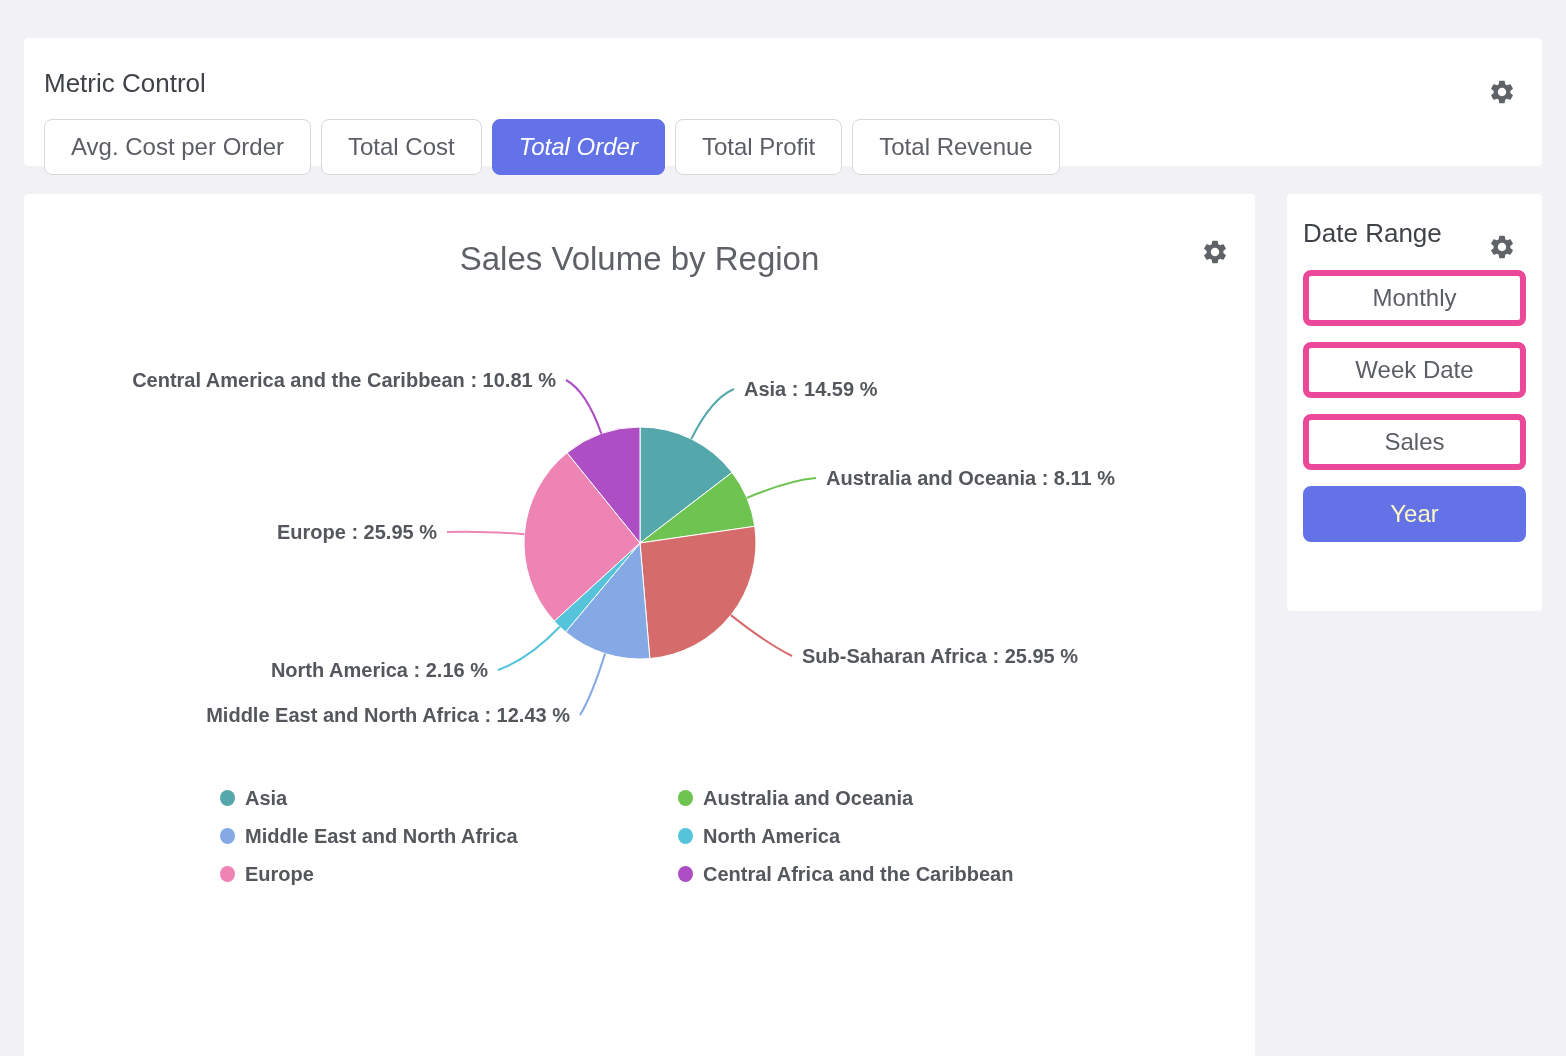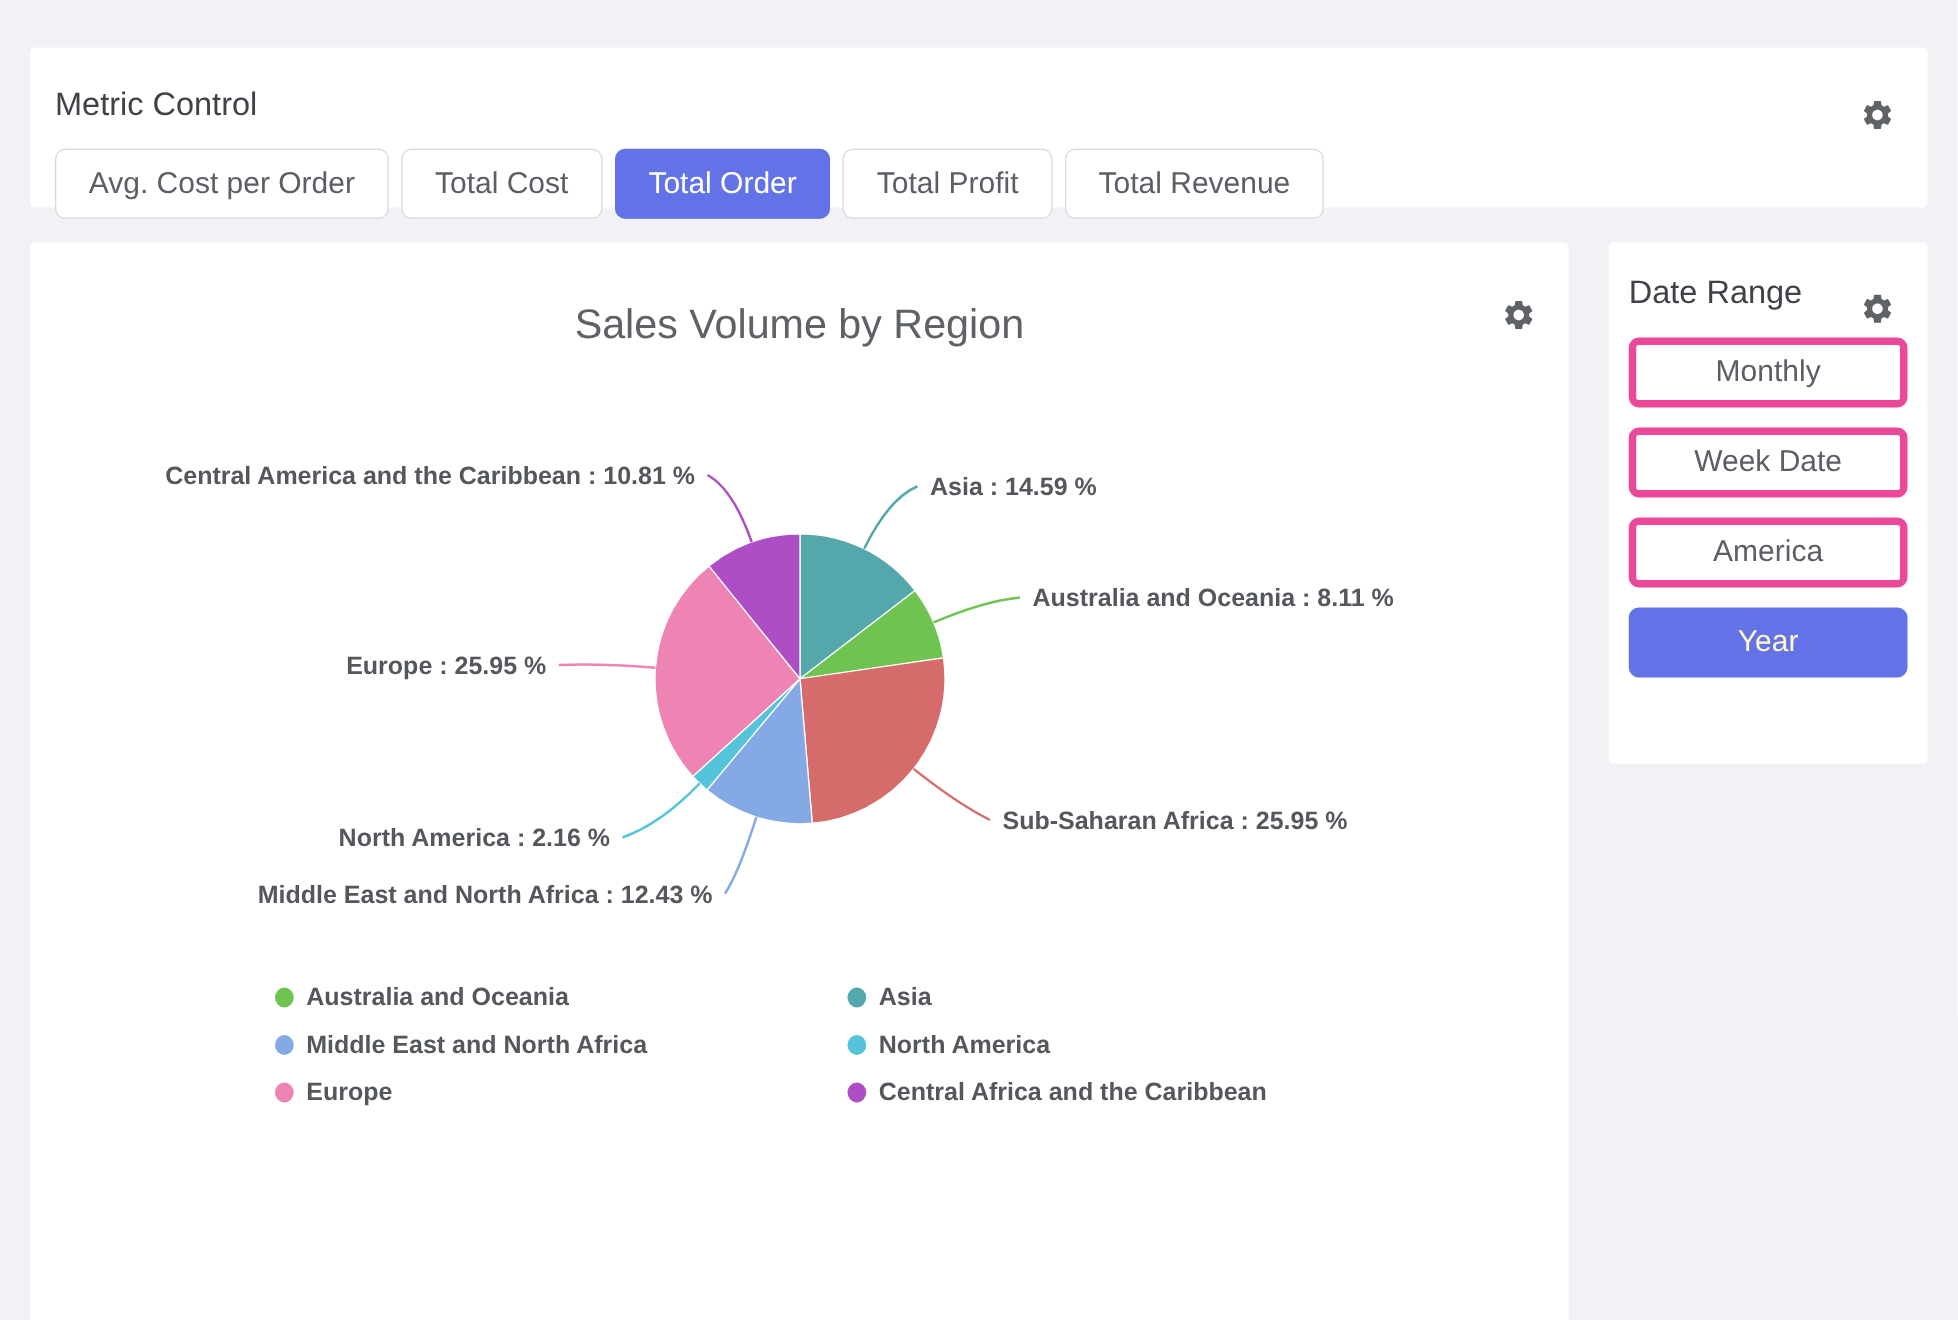--- a/index.html
+++ b/index.html
@@ -40,20 +40,21 @@
     background: #ffffff;
     border: 1px solid #d7d7dc;
     border-radius: 8px;
     cursor: pointer;
     white-space: nowrap;
   }
   .pill.selected {
     background: var(--accent, #6372e7);
     border-color: var(--accent, #6372e7);
     color: #ffffff;
+    font-style: italic;
   }
   .gear-btn {
     position: absolute;
     background: none;
     border: none;
     cursor: pointer;
     width: 28px;
     height: 28px;
     padding: 0;
   }
@@ -204,26 +205,26 @@
           <text x="464" y="483" text-anchor="end" font-size="20" font-weight="700" fill="#54575c" font-family="&quot;Liberation Sans&quot;, sans-serif">North America : 2.16 %</text>
           <path d="M 616 349 L 530.25 427.12 A 116 116 0 0 1 543.13 258.74 Z" fill="#ee84b4" stroke="#ffffff" stroke-width="1" class="slice"></path>
           <path d="M 500.34 340.15 Q 455.47 336.72 423 338" fill="none" stroke="#ee84b4" stroke-width="2"></path>
           <text x="413" y="345" text-anchor="end" font-size="20" font-weight="700" fill="#54575c" font-family="&quot;Liberation Sans&quot;, sans-serif">Europe : 25.95 %</text>
           <path d="M 616 349 L 543.13 258.74 A 116 116 0 0 1 616.00 233.00 Z" fill="#ae4ec4" stroke="#ffffff" stroke-width="1" class="slice"></path>
           <path d="M 577.36 239.63 Q 562.37 197.20 542 186" fill="none" stroke="#ae4ec4" stroke-width="2"></path>
           <text x="532" y="193" text-anchor="end" font-size="20" font-weight="700" fill="#54575c" font-family="&quot;Liberation Sans&quot;, sans-serif">Central America and the Caribbean : 10.81 %</text>
         </svg>
       <div class="legend" id="legend">
           <div class="legend-item">
+            <span class="legend-dot" style="background: rgb(84, 168, 171);"></span>
+            <span class="legend-label">Asia</span>
+          </div>
+          <div class="legend-item">
             <span class="legend-dot" style="background: rgb(111, 195, 81);"></span>
             <span class="legend-label">Australia and Oceania</span>
-          </div>
-          <div class="legend-item">
-            <span class="legend-dot" style="background: rgb(84, 168, 171);"></span>
-            <span class="legend-label">Asia</span>
           </div>
           <div class="legend-item">
             <span class="legend-dot" style="background: rgb(133, 169, 228);"></span>
             <span class="legend-label">Middle East and North Africa</span>
           </div>
           <div class="legend-item">
             <span class="legend-dot" style="background: rgb(85, 195, 218);"></span>
             <span class="legend-label">North America</span>
           </div>
           <div class="legend-item">
@@ -240,19 +241,19 @@
     <aside class="panel range-panel">
       <div class="panel-title range-title">Date Range</div>
       <button class="gear-btn range-gear" title="Settings">
         <svg viewBox="0 0 24 24">
             <use href="#gear-path"></use>
           </svg>
       </button>
       <div class="range-buttons">
           <button class="range-btn">Monthly</button>
           <button class="range-btn">Week Date</button>
-          <button class="range-btn">America</button>
+          <button class="range-btn">Sales</button>
           <button class="range-btn selected">Year</button>
         </div>
     </aside>
 
   </div>
 </div>
 
 </body></html>

